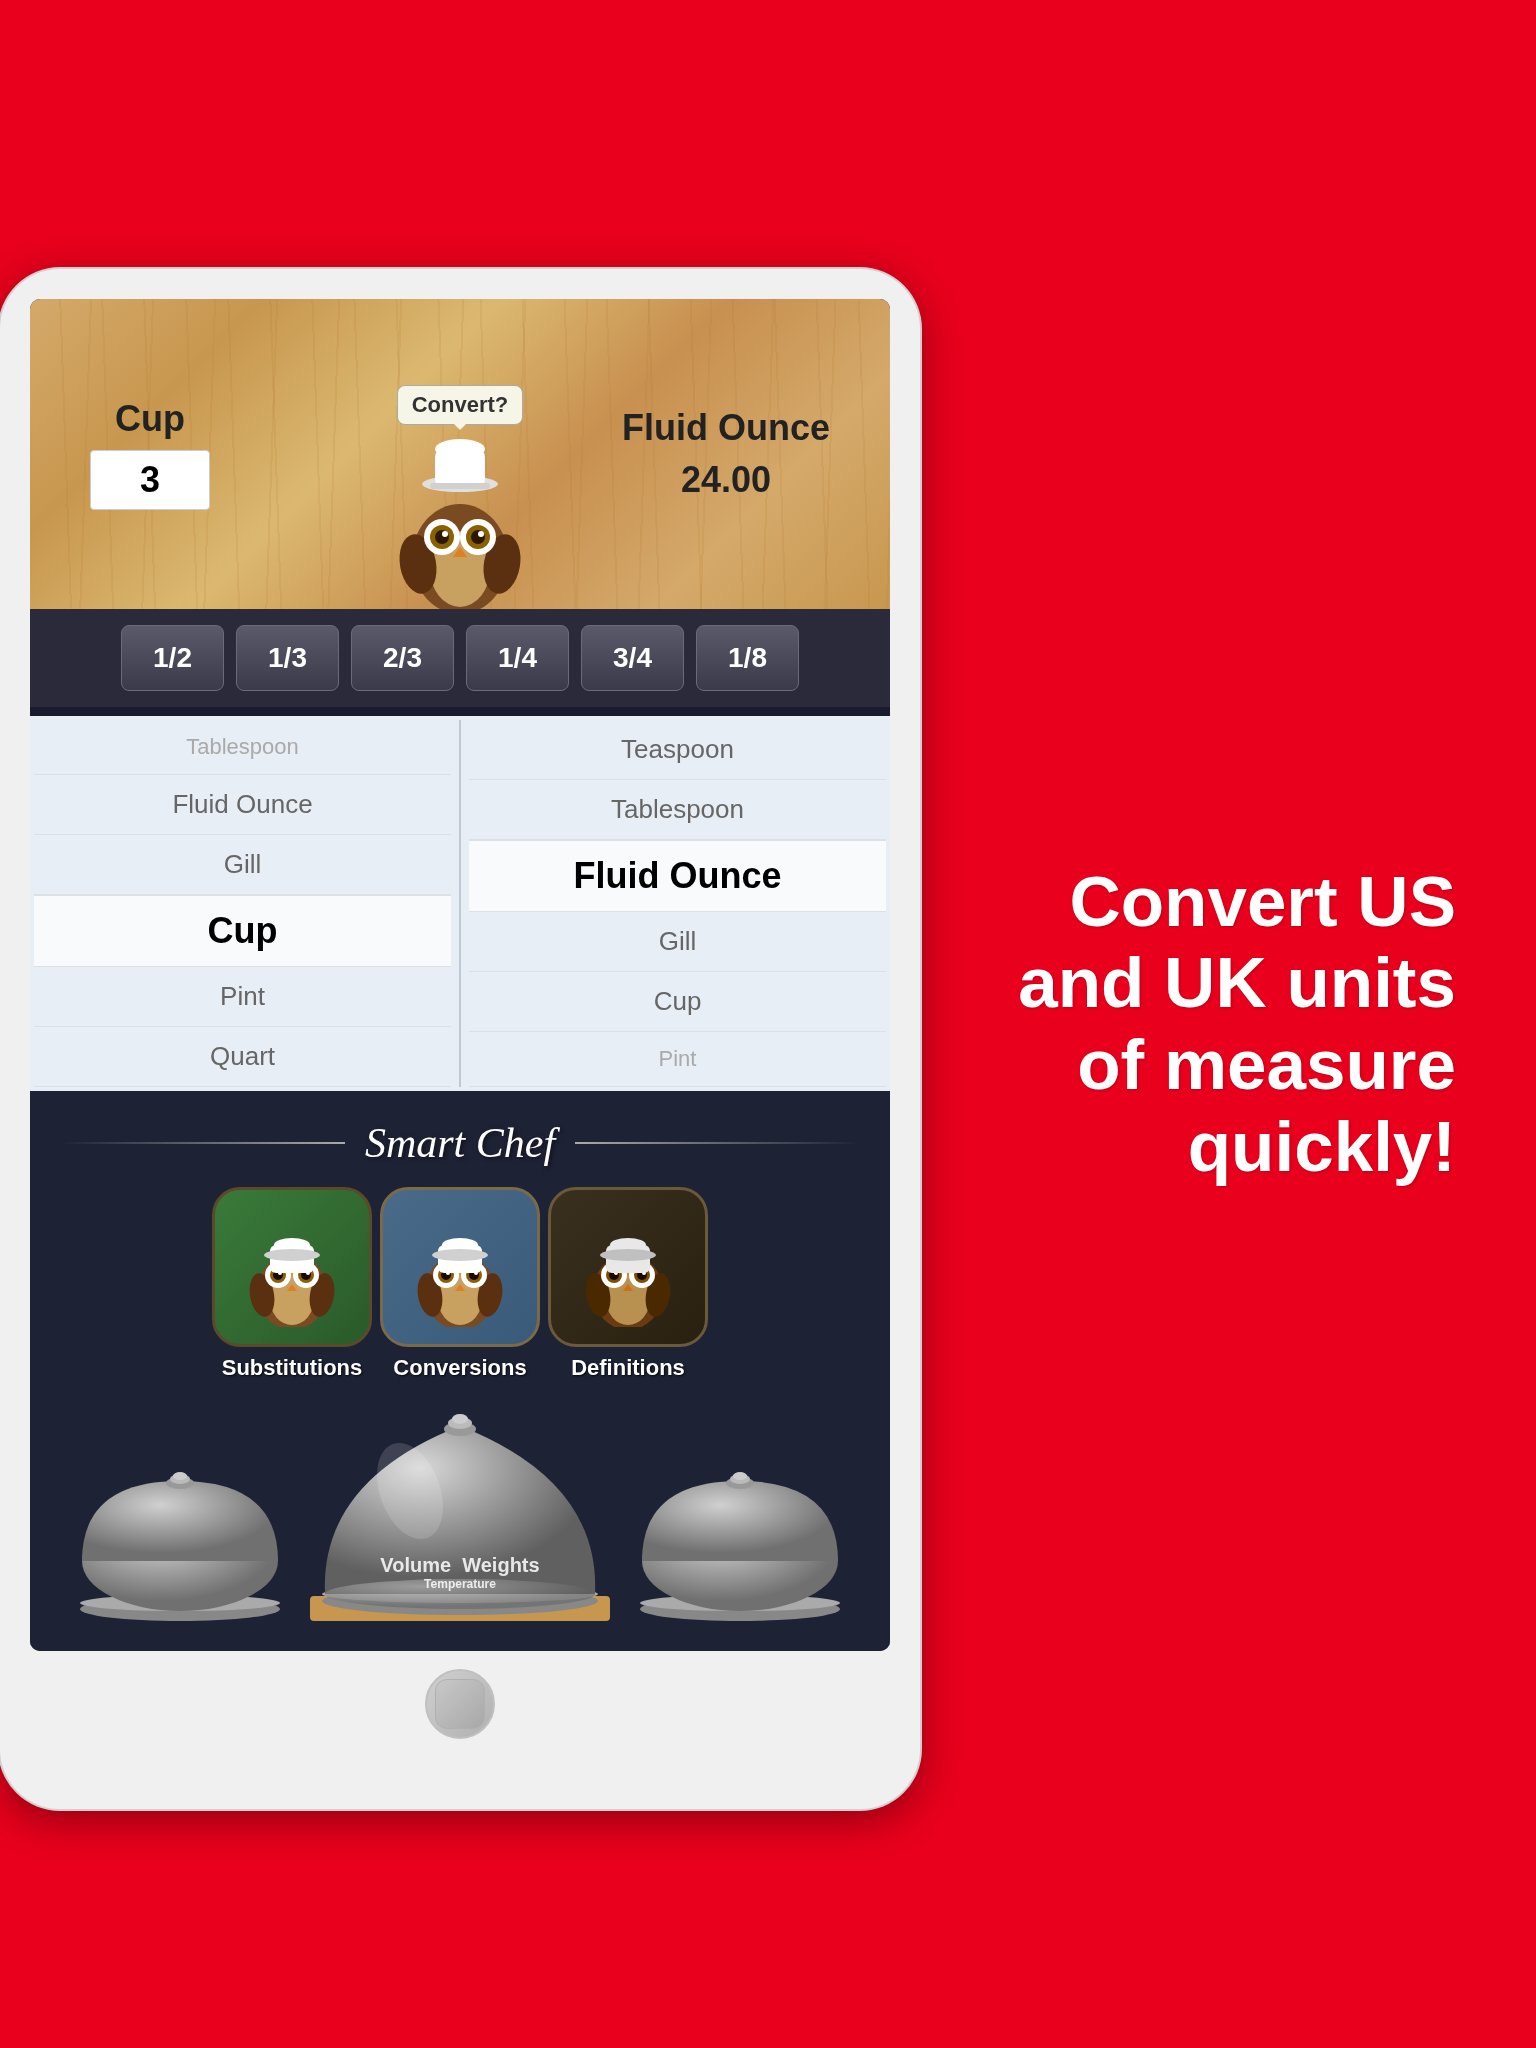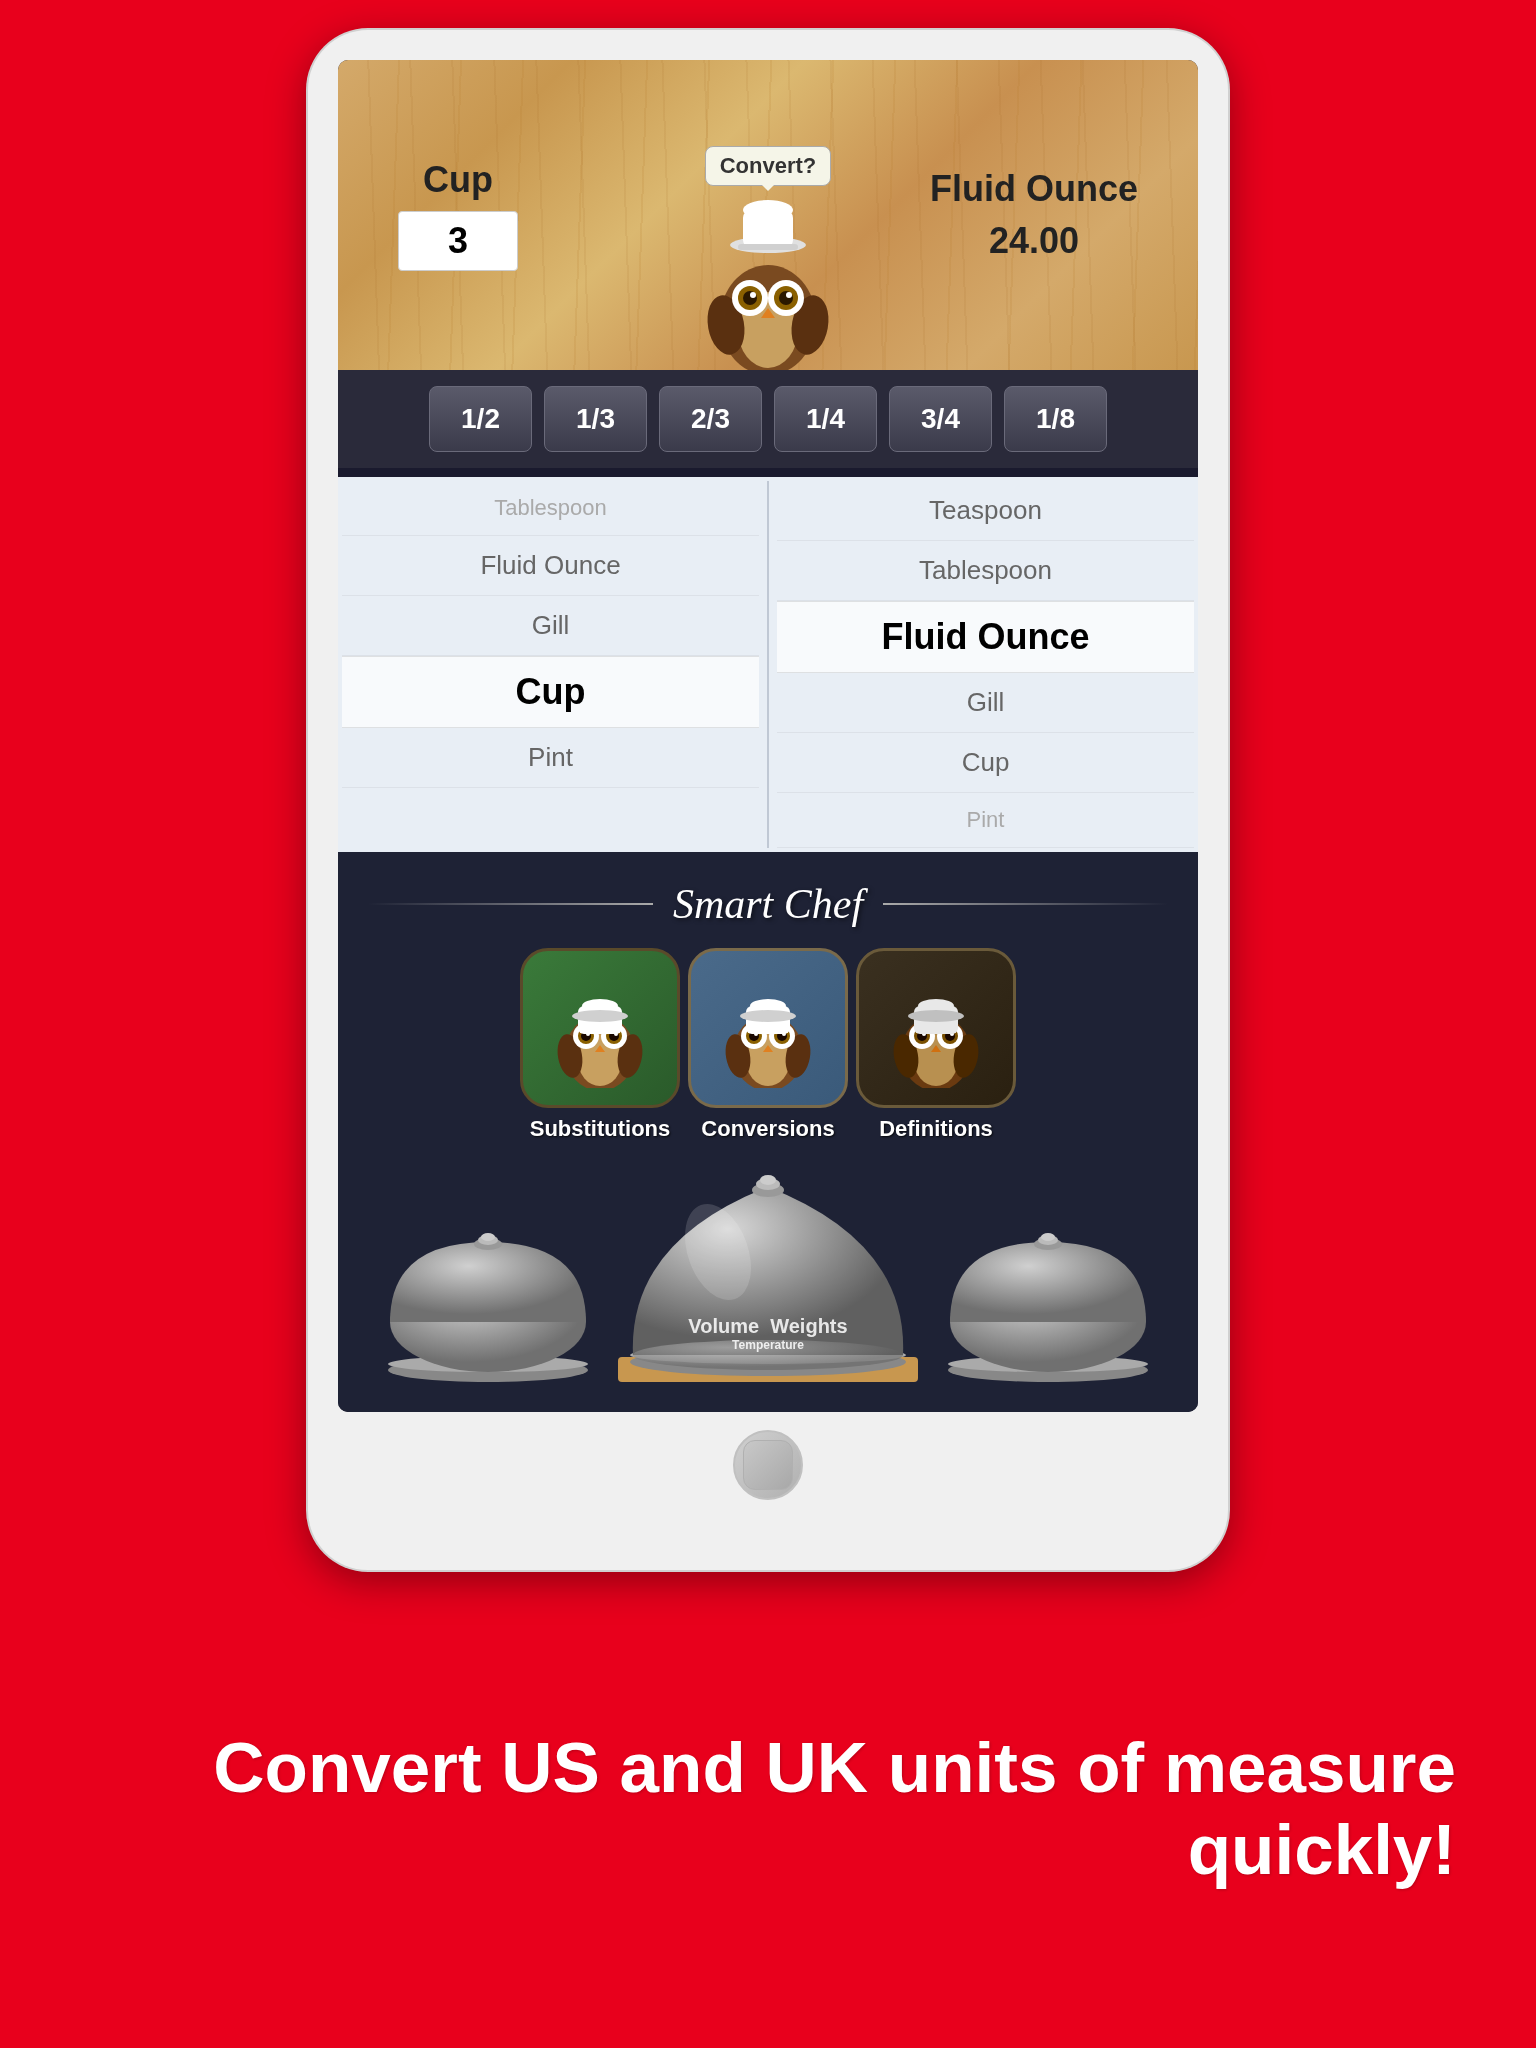--- a/index.html
+++ b/index.html
@@ -12,21 +12,21 @@
       justify-content: center;
       align-items: flex-start;
       font-family: -apple-system, 'Helvetica Neue', Arial, sans-serif;
       overflow: hidden;
     }
 
     .page-wrapper {
       width: 1536px;
       height: 2048px;
       display: flex;
-      flex-direction: column;
+      flex-direction: row;
       align-items: center;
       background: #e8001c;
     }
 
     
     .ipad {
       width: 920px;
       margin-top: 30px;
       background: #f0f0f0;
       border-radius: 60px;
@@ -424,20 +424,21 @@
       </div>
 
       <div class="picker-section">
 
         <div class="picker-column">
           <div class="picker-item faded">Tablespoon</div>
           <div class="picker-item">Fluid Ounce</div>
           <div class="picker-item">Gill</div>
           <div class="picker-item selected">Cup</div>
           <div class="picker-item">Pint</div>
+          <div class="picker-item">Quart</div>
         </div>
 
         <div class="picker-divider"></div>
 
         <div class="picker-column">
           <div class="picker-item">Teaspoon</div>
           <div class="picker-item">Tablespoon</div>
           <div class="picker-item selected">Fluid Ounce</div>
           <div class="picker-item">Gill</div>
           <div class="picker-item">Cup</div>

